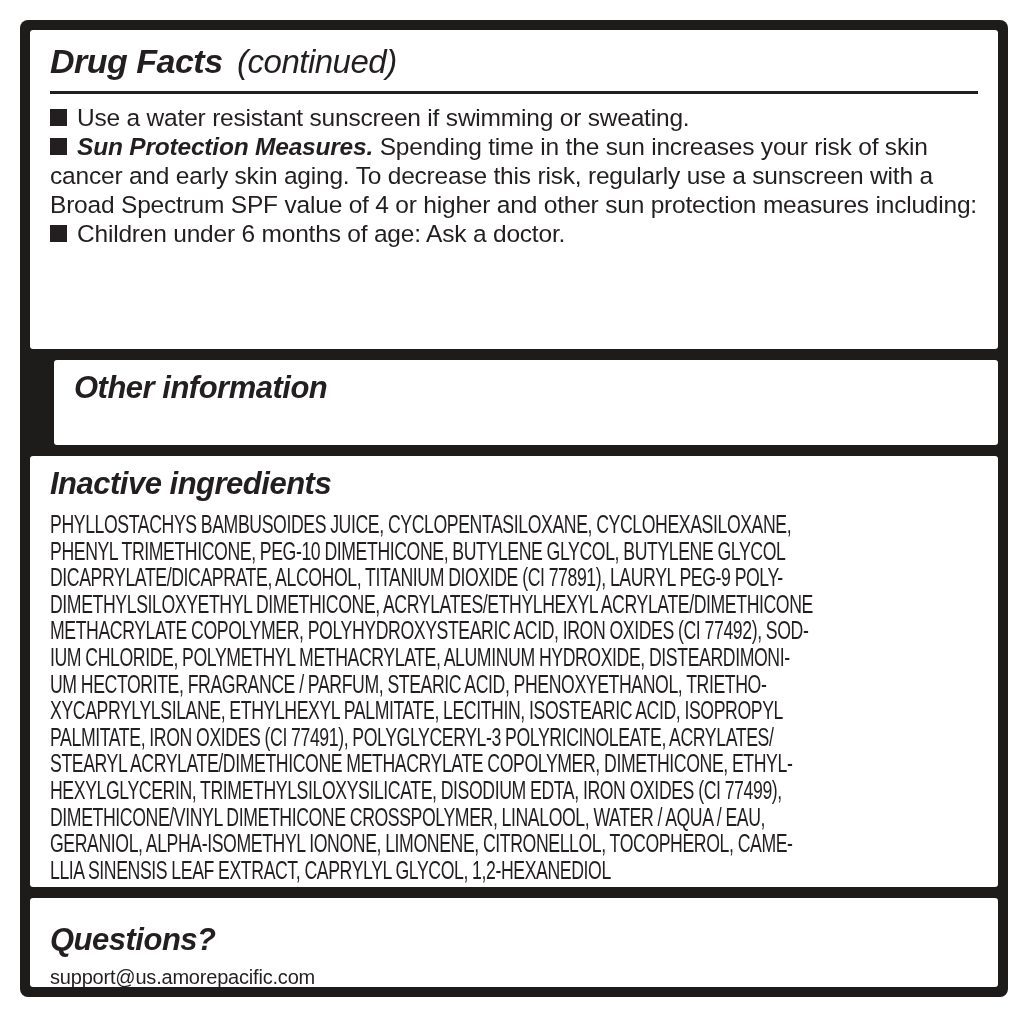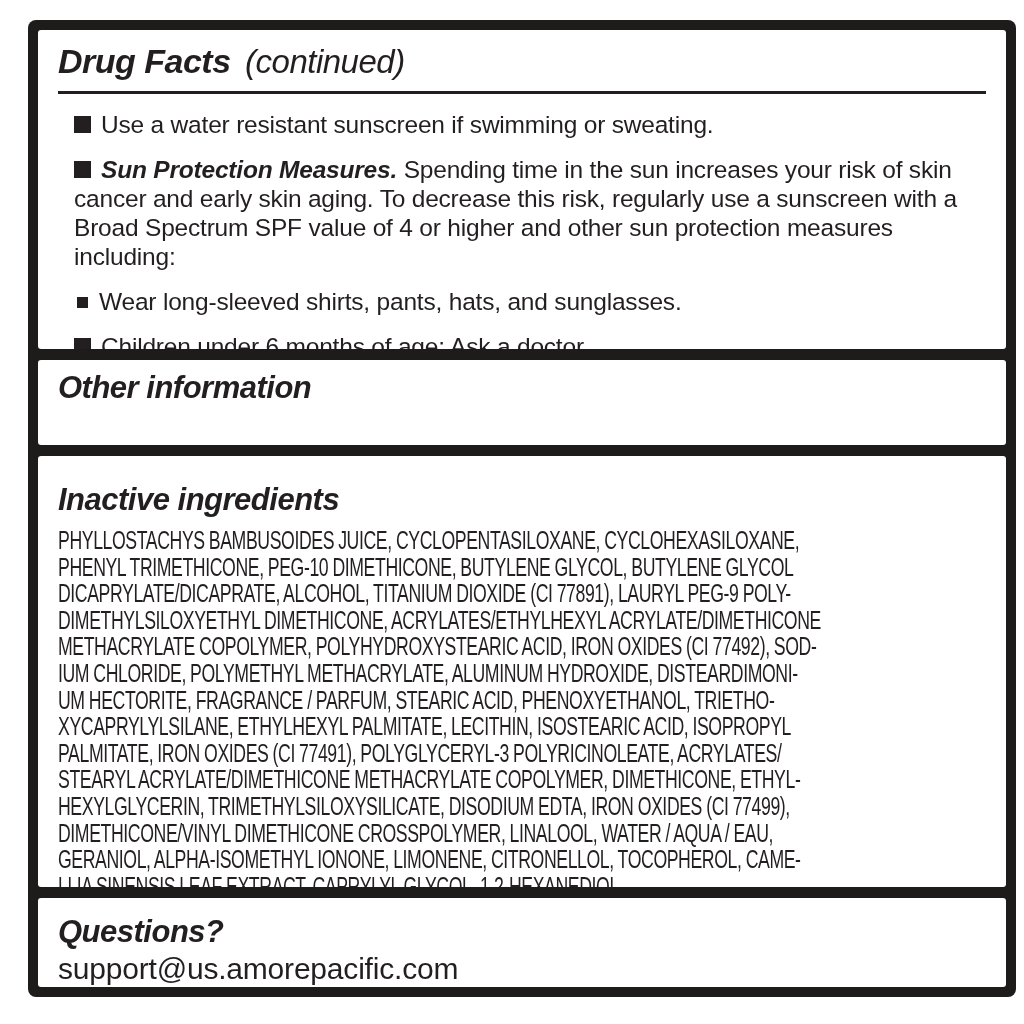--- a/index.html
+++ b/index.html
@@ -2,82 +2,81 @@
 <html><head>
 <meta charset="utf-8">
 <style>
   html,body{margin:0;padding:0;}
   body{
     width:1024px;height:1024px;background:#ffffff;position:relative;
     font-family:"Liberation Sans","DejaVu Sans",sans-serif;color:#231f20;
     -webkit-font-smoothing:antialiased;
   }
   .label-frame{
-    position:absolute;left:28px;top:20px;width:988px;height:977px;
+    position:absolute;left:20px;top:20px;width:988px;height:977px;
     background:#1e1b1b;border-radius:8px;box-sizing:border-box;
     padding:10px;display:flex;flex-direction:column;gap:11px;
   }
   .panel{
     background:#ffffff;border-radius:3px;box-sizing:border-box;
     overflow:hidden;position:relative;
   }
   .panel-drug-facts{flex:0 0 319px;padding:8px 20px 0 20px;}
-  .panel-other-info{flex:0 0 85px;padding:10px 20px 8px 20px;}
+  .panel-other-info{flex:0 0 85px;padding:10px 20px 8px 20px;margin-left:24px;}
   .panel-inactive{flex:0 0 431px;padding:6px 16px 0 20px;}
   .panel-questions{flex:1 1 auto;padding:8px 20px 0 20px;}
 
   .df-title-row{white-space:nowrap;margin-top:4px;}
   .df-title{
     font-size:34px;font-weight:bold;font-style:italic;letter-spacing:-0.5px;
   }
   .df-title-suffix{
     font-size:33px;font-weight:normal;font-style:italic;margin-left:10px;letter-spacing:-0.5px;
   }
   .df-rule{height:3px;background:#231f20;margin-top:10px;}
 
   .warnings{margin-top:9px;font-size:24.5px;line-height:29px;letter-spacing:-0.2px;}
-  .warnings p{margin:16px;}
+  .warnings p{margin:0;}
   .bullet{display:inline-block;background:#231f20;vertical-align:baseline;}
   .bullet.large{width:17px;height:17px;margin-right:10px;}
   .bullet.small{width:11px;height:11px;margin:0 11px 2px 3px;}
   .warn-bold{font-weight:bold;font-style:italic;}
 
   .section-title{
     font-size:31px;font-weight:bold;font-style:italic;letter-spacing:-0.5px;
     margin:0;
   }
   .other-text{font-size:24.5px;line-height:29px;margin:7px 0 0 0;letter-spacing:-0.2px;}
 
-  .ing-title{margin-top:20px;}
+  .ing-title{margin-top:4px;}
   .ing-lines{
     margin-top:9px;
     font-size:26px;line-height:26.6px;letter-spacing:-0.6px;word-spacing:-0.5px;
     width:147%;transform:scaleX(0.68);transform-origin:0 0;
     white-space:nowrap;
   }
   .ing-line{height:26.6px;}
 
-  .q-title{margin-top:8px;}
-  .q-contact{font-size:30px;line-height:28px;margin:5px 0 0 0;letter-spacing:-0.2px;}
+  .q-title{margin-top:16px;}
+  .q-contact{font-size:20px;line-height:28px;margin:5px 0 0 0;letter-spacing:-0.2px;}
 </style>
 </head>
 <body>
 
 <div class="label-frame">
 
   <section class="panel panel-drug-facts">
     <div class="df-title-row">
       <span class="df-title">Drug Facts</span>
       <span class="df-title-suffix">(continued)</span>
     </div>
     <div class="df-rule"></div>
     <div class="warnings">
       <p><span class="bullet large"></span><span>Use a water resistant sunscreen if swimming or sweating.</span></p>
       <p><span class="bullet large"></span><span class="warn-bold">Sun Protection Measures.</span><span> Spending time in the sun increases your risk of skin cancer and early skin aging. To decrease this risk, regularly use a sunscreen with a Broad Spectrum SPF value of 4 or higher and other sun protection measures including:</span></p>
-      <p><span class="bullet small"></span><span>Wear long-sleeved shirts, pants, hats, and sunglasses.</span></p>
       <p><span class="bullet large"></span><span>Children under 6 months of age: Ask a doctor.</span></p>
     </div>
   </section>
 
   <section class="panel panel-other-info">
     <h2 class="section-title">Other information</h2>
   </section>
 
   <section class="panel panel-inactive">
     <h2 class="section-title ing-title">Inactive ingredients</h2>

